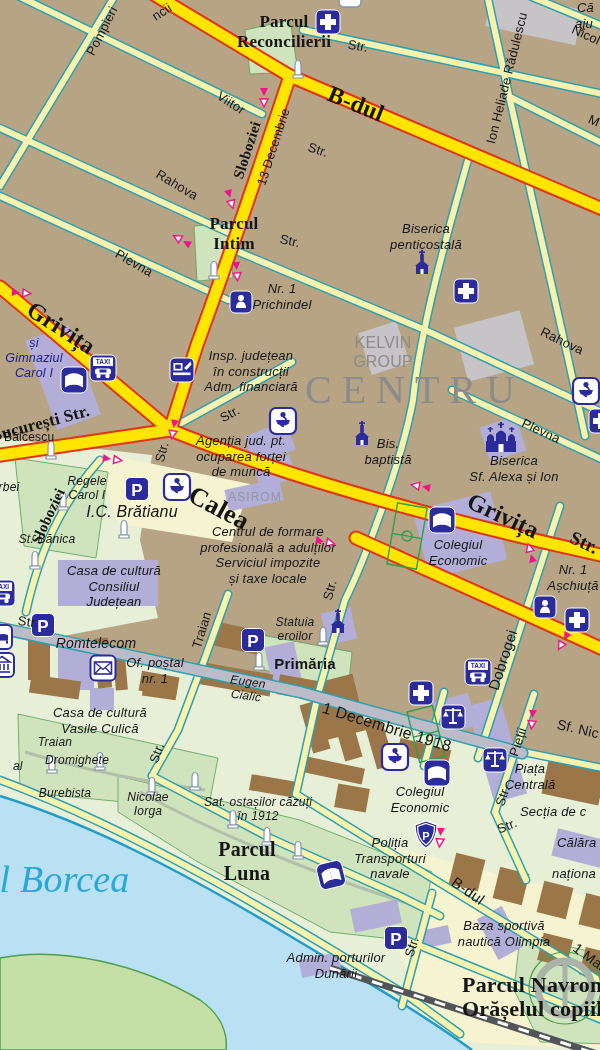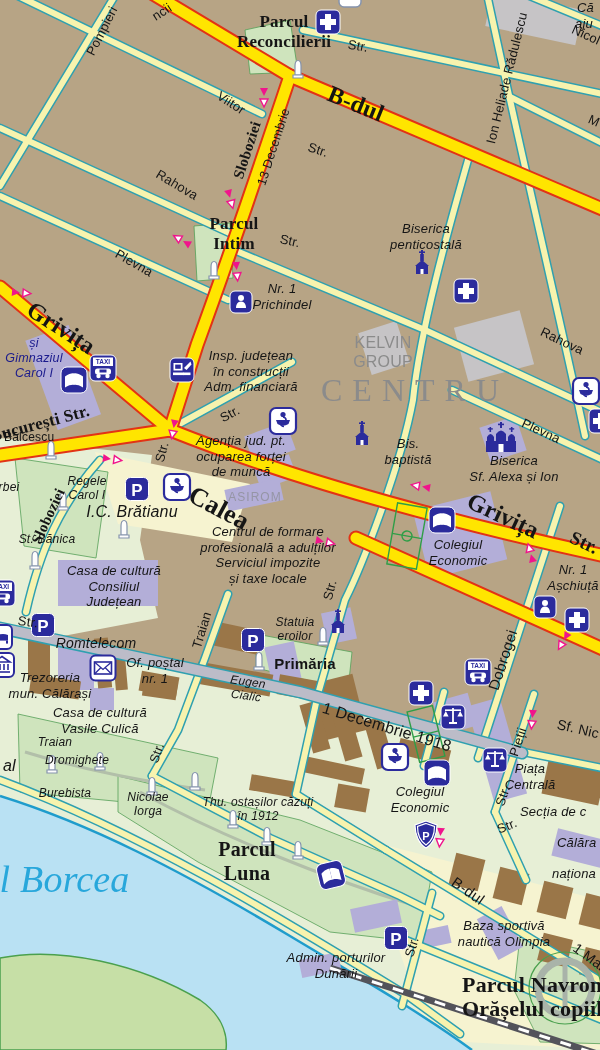--- a/index.html
+++ b/index.html
@@ -438,35 +438,35 @@
 penticostală</div>
   <div class="lbl mc it" style="left:282px;top:297px;transform:translate(-50%,-50%)">Nr. 1
 Prichindel</div>
   <div class="lbl" style="left:562px;top:341px;transform:translate(-50%,-50%) rotate(26deg)">Rahova</div>
   <div class="lbl serif" style="left:61px;top:328px;font-size:24px;transform:translate(-50%,-50%) rotate(33deg)">Grivița</div>
   <div class="lbl mc it" style="left:34px;top:358px;font-size:12.5px;color:#1a1a8c;transform:translate(-50%,-50%)">și
 Gimnaziul
 Carol I</div>
   <div class="lbl mc gray" style="left:383px;top:352px;font-size:16px;transform:translate(-50%,-50%)">KELVIN
 GROUP</div>
-  <div class="lbl serif gray" style="left:415px;top:390px;font-size:32px;font-weight:normal;letter-spacing:10px;transform:translate(-50%,-50%)">CENTRU</div>
+  <div class="lbl serif gray" style="left:415px;top:390px;font-size:40px;font-weight:normal;letter-spacing:10px;transform:translate(-50%,-50%)">CENTRU</div>
   <div class="lbl mc it" style="left:241px;top:456px;transform:translate(-50%,-50%)">Agenția jud. pt.
 ocuparea forței
 de muncă</div>
   <div class="lbl mc it" style="left:251px;top:371px;transform:translate(-50%,-50%)">Insp. județean
 în construcții
 Adm. financiară</div>
   <div class="lbl" style="left:230px;top:414px;transform:translate(-50%,-50%) rotate(-28deg)">Str.</div>
   <div class="lbl" style="left:162px;top:452px;transform:translate(-50%,-50%) rotate(-75deg)">Str.</div>
   <div class="lbl serif" style="left:40px;top:424px;font-size:17px;transform:translate(-50%,-50%) rotate(-15deg)">București Str.</div>
   <div class="lbl" style="left:4px;top:437px;font-size:12px;transform:translate(0,-50%)">Bălcescu</div>
   <div class="lbl" style="left:541px;top:431px;transform:translate(-50%,-50%) rotate(25deg)">Plevna</div>
   <div class="lbl mc it" style="left:514px;top:469px;transform:translate(-50%,-50%)">Biserica
 Sf. Alexa și Ion</div>
-  <div class="lbl mc it" style="left:408px;top:452px;transform:translate(-50%,-50%)">Bis.
+  <div class="lbl mc it" style="left:388px;top:452px;transform:translate(-50%,-50%)">Bis.
 baptistă</div>
   <div class="lbl mc it" style="left:87px;top:488px;font-size:12px;transform:translate(-50%,-50%)">Regele
 Carol I</div>
   <div class="lbl it" style="left:-16px;top:487px;font-size:12px;transform:translate(0,-50%)">Știrbei</div>
   <div class="lbl it" style="left:132px;top:512px;font-size:16px;transform:translate(-50%,-50%)">I.C. Brătianu</div>
   <div class="lbl it" style="left:47px;top:539px;font-size:12px;transform:translate(-50%,-50%)">St. Bănica</div>
   <div class="lbl serif" style="left:48px;top:516px;font-size:15px;transform:translate(-50%,-50%) rotate(-65deg)">Sloboziei</div>
   <div class="lbl serif" style="left:219px;top:508px;font-size:26px;transform:translate(-50%,-50%) rotate(28deg)">Calea</div>
   <div class="lbl" style="left:255px;top:497px;font-size:12px;color:#9595a5;letter-spacing:1px;transform:translate(-50%,-50%)">ASIROM</div>
   <div class="lbl mc it" style="left:268px;top:555px;transform:translate(-50%,-50%)">Centrul de formare
@@ -484,49 +484,50 @@
 Așchiuță</div>
   <div class="lbl" style="left:330px;top:590px;transform:translate(-50%,-50%) rotate(-75deg)">Str.</div>
   <div class="lbl" style="left:202px;top:630px;transform:translate(-50%,-50%) rotate(-73deg)">Traian</div>
   <div class="lbl" style="left:28px;top:622px;transform:translate(-50%,-50%) rotate(8deg)">Str.</div>
   <div class="lbl mc it" style="left:295px;top:629px;font-size:12px;transform:translate(-50%,-50%)">Statuia
 eroilor</div>
   <div class="lbl" style="left:305px;top:664px;font-size:15px;font-weight:bold;transform:translate(-50%,-50%)">Primăria</div>
   <div class="lbl it" style="left:96px;top:643px;font-size:14px;transform:translate(-50%,-50%)">Romtelecom</div>
   <div class="lbl mc it" style="left:155px;top:671px;transform:translate(-50%,-50%)">Of. poștal
 nr. 1</div>
-  <div class="lbl mc it" style="left:50px;top:686px;transform:translate(-50%,-50%)">Trezoreria
-mun. Călărași</div>
   <div class="lbl" style="left:503px;top:660px;font-size:15px;transform:translate(-50%,-50%) rotate(-72deg)">Dobrogei</div>
   <div class="lbl mc it" style="left:247px;top:689px;font-size:12px;transform:translate(-50%,-50%) rotate(8deg)">Eugen
 Cialic</div>
   <div class="lbl" style="left:387px;top:727px;font-size:16px;transform:translate(-50%,-50%) rotate(17deg)">1 Decembrie 1918</div>
   <div class="lbl mc it" style="left:100px;top:721px;transform:translate(-50%,-50%)">Casa de cultură
 Vasile Culică</div>
   <div class="lbl" style="left:578px;top:729px;font-size:14px;transform:translate(-50%,-50%) rotate(13deg)">Sf. Nic</div>
   <div class="lbl" style="left:518px;top:742px;transform:translate(-50%,-50%) rotate(-72deg)">Pieții</div>
   <div class="lbl" style="left:503px;top:796px;transform:translate(-50%,-50%) rotate(-72deg)">Str.</div>
   <div class="lbl it" style="left:55px;top:742px;font-size:12px;transform:translate(-50%,-50%)">Traian</div>
   <div class="lbl it" style="left:77px;top:760px;font-size:12px;transform:translate(-50%,-50%)">Dromighete</div>
-  <div class="lbl it" style="left:3px;top:766px;font-size:16px;transform:translate(0,-50%)">al</div>
+  <div class="lbl it" style="left:13px;top:766px;font-size:12px;transform:translate(0,-50%)">al</div>
   <div class="lbl it" style="left:65px;top:793px;font-size:12px;transform:translate(-50%,-50%)">Burebista</div>
   <div class="lbl mc it" style="left:148px;top:804px;font-size:12px;transform:translate(-50%,-50%)">Nicolae
 Iorga</div>
-  <div class="lbl mc it" style="left:258px;top:809px;font-size:12px;transform:translate(-50%,-50%)">Thu. ostașilor căzuți
+  <div class="lbl mc it" style="left:258px;top:809px;font-size:12px;transform:translate(-50%,-50%)">Sat. ostașilor căzuți
 în 1912</div>
   <div class="lbl mc it" style="left:530px;top:777px;transform:translate(-50%,-50%)">Piața
 Centrală</div>
   <div class="lbl mc it" style="left:420px;top:800px;transform:translate(-50%,-50%)">Colegiul
 Economic</div>
   <div class="lbl it" style="left:520px;top:812px;transform:translate(0,-50%)">Secția de c</div>
   <div class="lbl it" style="left:552px;top:874px;transform:translate(0,-50%)">naționa</div>
   <div class="lbl it" style="left:557px;top:843px;transform:translate(0,-50%)">Călăra</div>
   <div class="lbl" style="left:507px;top:826px;transform:translate(-50%,-50%) rotate(-22deg)">Str.</div>
   <div class="lbl mc serif" style="left:247px;top:861px;font-size:20px;transform:translate(-50%,-50%)">Parcul
 Luna</div>
+  <div class="lbl mc it" style="left:390px;top:858px;transform:translate(-50%,-50%)">Poliția
+Transporturi
+navale</div>
   <div class="lbl it serif" style="left:-88px;top:880px;font-size:38px;font-weight:normal;color:#28a7db;transform:translate(0,-50%)">Brațul Borcea</div>
   <div class="lbl" style="left:468px;top:891px;font-size:15px;transform:translate(-50%,-50%) rotate(35deg)">B-dul</div>
   <div class="lbl mc it" style="left:336px;top:966px;transform:translate(-50%,-50%)">Admin. porturilor
 Dunării</div>
   <div class="lbl mc it" style="left:504px;top:934px;transform:translate(-50%,-50%)">Baza sportivă
 nautică Olimpia</div>
   <div class="lbl" style="left:412px;top:947px;transform:translate(-50%,-50%) rotate(-73deg)">Str.</div>
   <div class="lbl" style="left:589px;top:957px;font-size:14px;transform:translate(-50%,-50%) rotate(36deg)">1 Mai</div>
   <div class="lbl serif" style="left:462px;top:973px;font-size:22px;line-height:1.08;transform:translate(0,0)">Parcul Navrom
 Orășelul copiilor</div>

